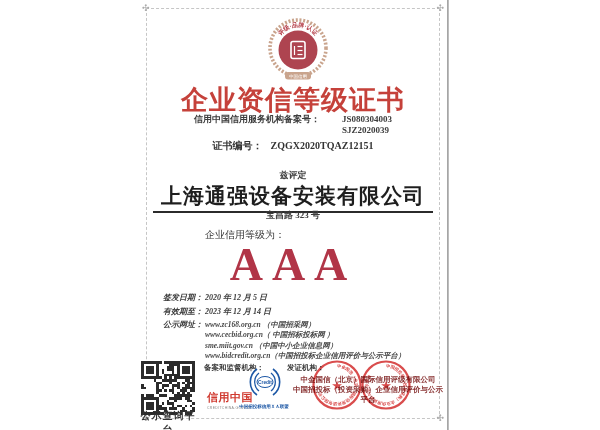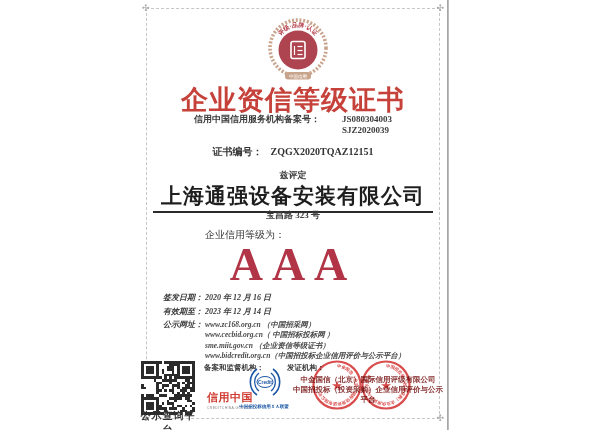--- a/index.html
+++ b/index.html
@@ -25,21 +25,21 @@
 
   .title { position:absolute; left:146px; top:82px; width:294px; text-align:center;
     font-family:"Liberation Sans","DejaVu Sans",sans-serif;
     font-size:27px; font-weight:800; color:#c5413a; letter-spacing:1px; }
 
   .filing { position:absolute; left:146px; top:114px; width:294px; display:flex;
     justify-content:center; align-items:flex-start; gap:22px; color:#3c3c3c; }
   .filing .lab { font-size:9px; font-weight:bold; line-height:11px; }
   .filing .nums { font-size:9px; line-height:11px; font-weight:bold; text-align:left; }
 
-  .certno { position:absolute; left:146px; top:145px; width:294px; text-align:center;
+  .certno { position:absolute; left:146px; top:139px; width:294px; text-align:center;
     font-size:10px; font-weight:bold; color:#333; }
   .certno .lab { margin-right:8px; }
 
   .hereby { position:absolute; left:146px; top:169px; width:294px; text-align:center;
     font-size:9px; font-weight:bold; color:#3c3c3c; }
 
   .company { position:absolute; left:146px; top:182px; width:294px; text-align:center; }
   .company span { display:inline-block; font-size:21px; font-weight:bold; color:#1e1e1e;
     border-bottom:2px solid #2b2b2b; padding:0 8px 1px; letter-spacing:1px; }
 
@@ -137,32 +137,32 @@
 
     <div class="addr">宝昌路 323 号</div>
 
     <div class="grade-label">企业信用等级为：</div>
 
     <div class="grade">AAA</div>
 
     <div class="info">
       <div class="row">
         <span class="lab">签发日期：</span>
-        <span class="val">2020 年 12 月 16 日</span>
+        <span class="val">2020 年 12 月 5 日</span>
       </div>
       <div class="row">
         <span class="lab">有效期至：</span>
         <span class="val">2023 年 12 月 14 日</span>
       </div>
       <div class="row">
         <span class="lab">公示网址：</span>
         <span class="sites">
           <div>www.zc168.org.cn （中国招采网）</div>
           <div>www.cecbid.org.cn（ 中国招标投标网 ）</div>
-          <div>sme.miit.gov.cn （企业资信等级证书）</div>
+          <div>sme.miit.gov.cn （中国中小企业信息网）</div>
           <div>www.bidcredit.org.cn（中国招投标企业信用评价与公示平台）</div>
         </span>
       </div>
     </div>
 
     <div class="qr">
       <div class="qr-grid" id="qr">
           <i class="on"></i>
           <i class="on"></i>
           <i class="on"></i>

